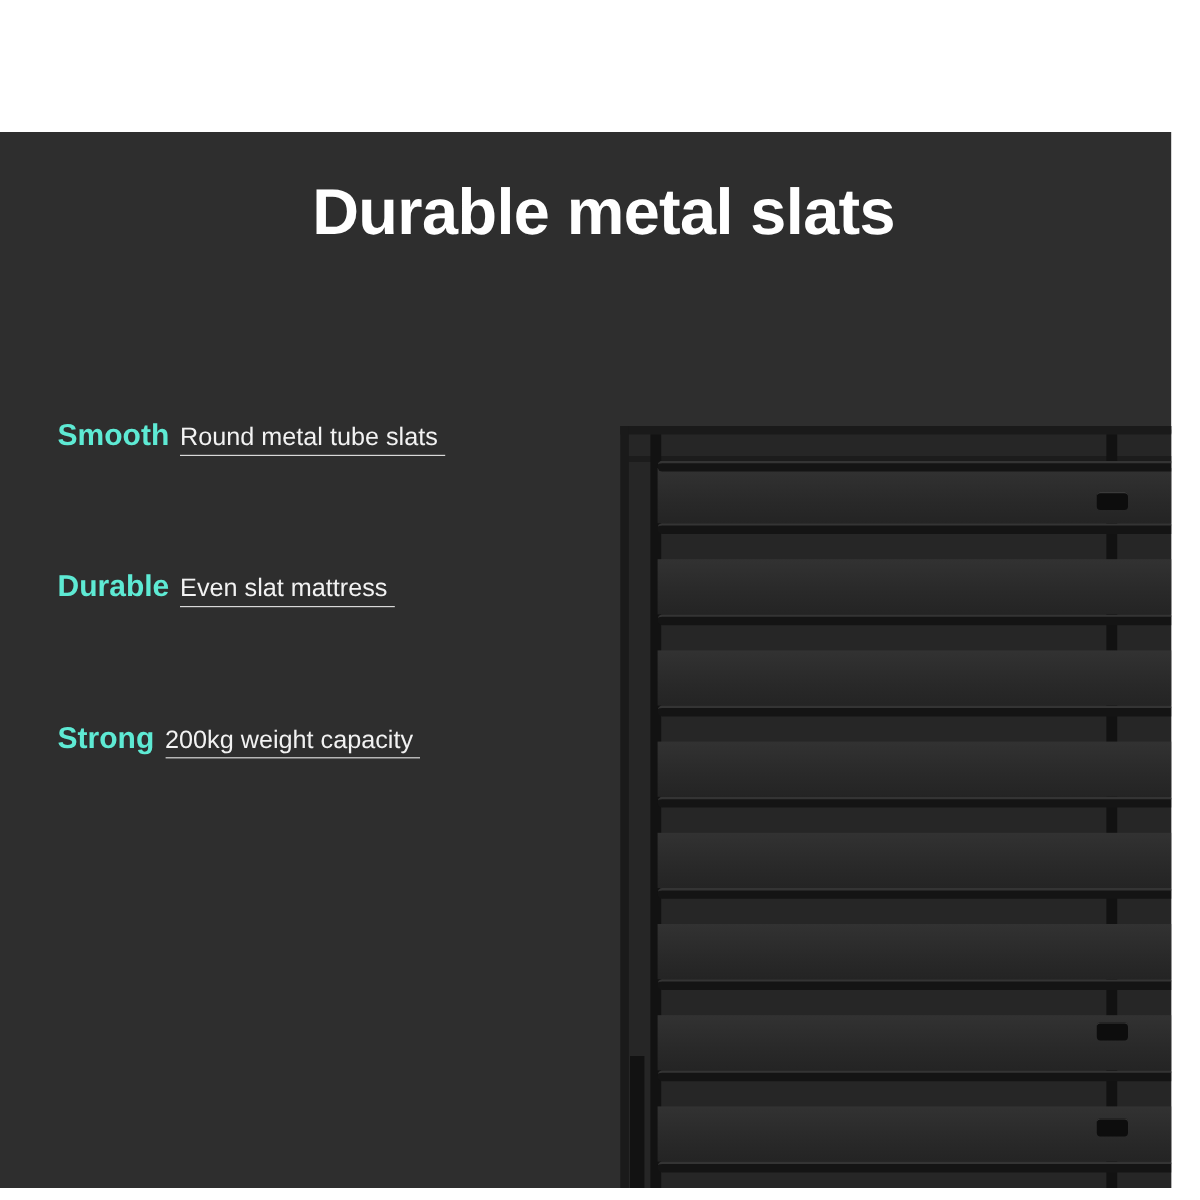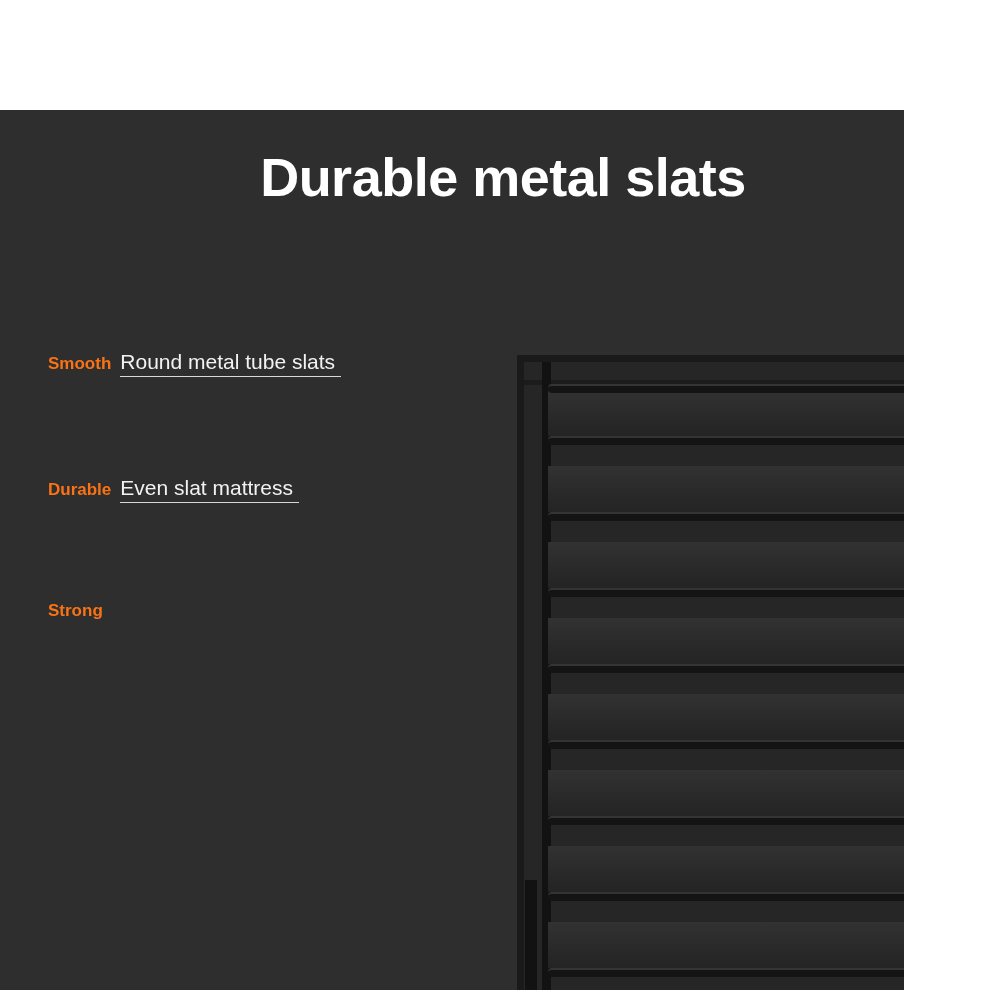--- a/index.html
+++ b/index.html
@@ -17,21 +17,21 @@
     width: 1000px;
     height: 1000px;
     background: #ffffff;
   }
 
   
   .panel {
     position: absolute;
     left: 0;
     top: 110px;
-    width: 904px;
+    width: 976px;
     height: 880px;
     background: #2e2e2e;
     overflow: hidden;
   }
 
   .headline {
     position: absolute;
     left: 0;
     top: 40px;
     width: 1000px;
@@ -57,22 +57,22 @@
     height: 126px;
   }
 
   .feature-row {
     display: flex;
     align-items: baseline;
     gap: 9px;
   }
 
   .feature-key {
-    color: #f97316;
-    font-size: 17px;
+    color: #5eead4;
+    font-size: 25px;
     font-weight: bold;
     white-space: nowrap;
     line-height: 1.1;
   }
 
   .feature-val {
     color: #f2f2f2;
     font-size: 21px;
     line-height: 1.1;
     white-space: nowrap;
@@ -255,20 +255,21 @@
       <div class="feature">
         <div class="feature-row">
           <span class="feature-key">Durable</span>
           <span class="feature-val">Even slat mattress</span>
         </div>
       </div>
 
       <div class="feature">
         <div class="feature-row">
           <span class="feature-key">Strong</span>
+          <span class="feature-val">200kg weight capacity</span>
         </div>
       </div>
 
 
     </div>
   </div>
 
   <div class="white-strip-bottom"></div>
 </div>
 

